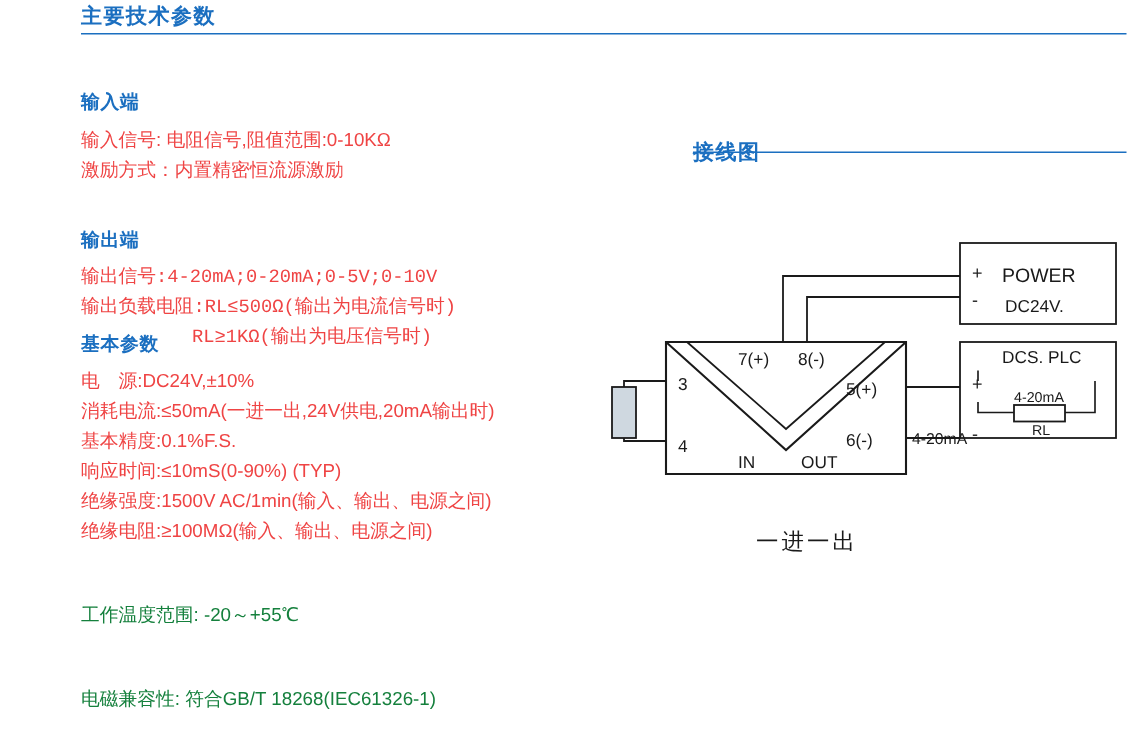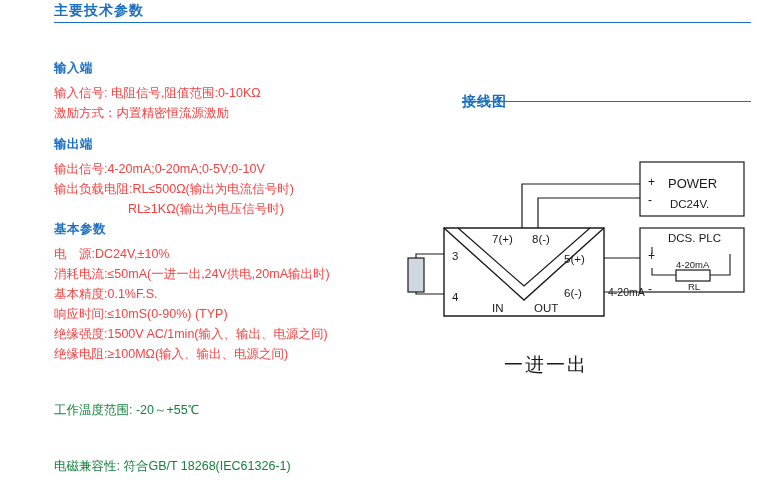--- a/index.html
+++ b/index.html
@@ -51,36 +51,36 @@
   .spec-line {
     font-size: 12.5px;
     line-height: 20px;
     color: #ef4444;
     white-space: pre;
   }
   .spec-line.blue { color: #15803d; margin-top: 36px; }
   .spec-line.indent { padding-left: 74px; }
 
   #block-input  { top: 60px; }
-  #block-output { top: 136px; }
+  #block-output { top: 152px; font-family: Liberation Mono, monospace; }
   #block-basic  { top: 221px; }
 
   
   #diagram {
     position: absolute;
     left: 400px;
     top: 150px;
     width: 351px;
     height: 240px;
   }
   #diagram svg { display: block; }
 
   .cap {
     position: absolute;
-    font-size: 19px;
+    font-size: 15px;
     color: #1a1a1a;
     letter-spacing: 2px;
   }
   #caption-bottom { left: 504px; top: 352px; }
 </style>
 </head>
 <body>
 
 <div class="page">
 

